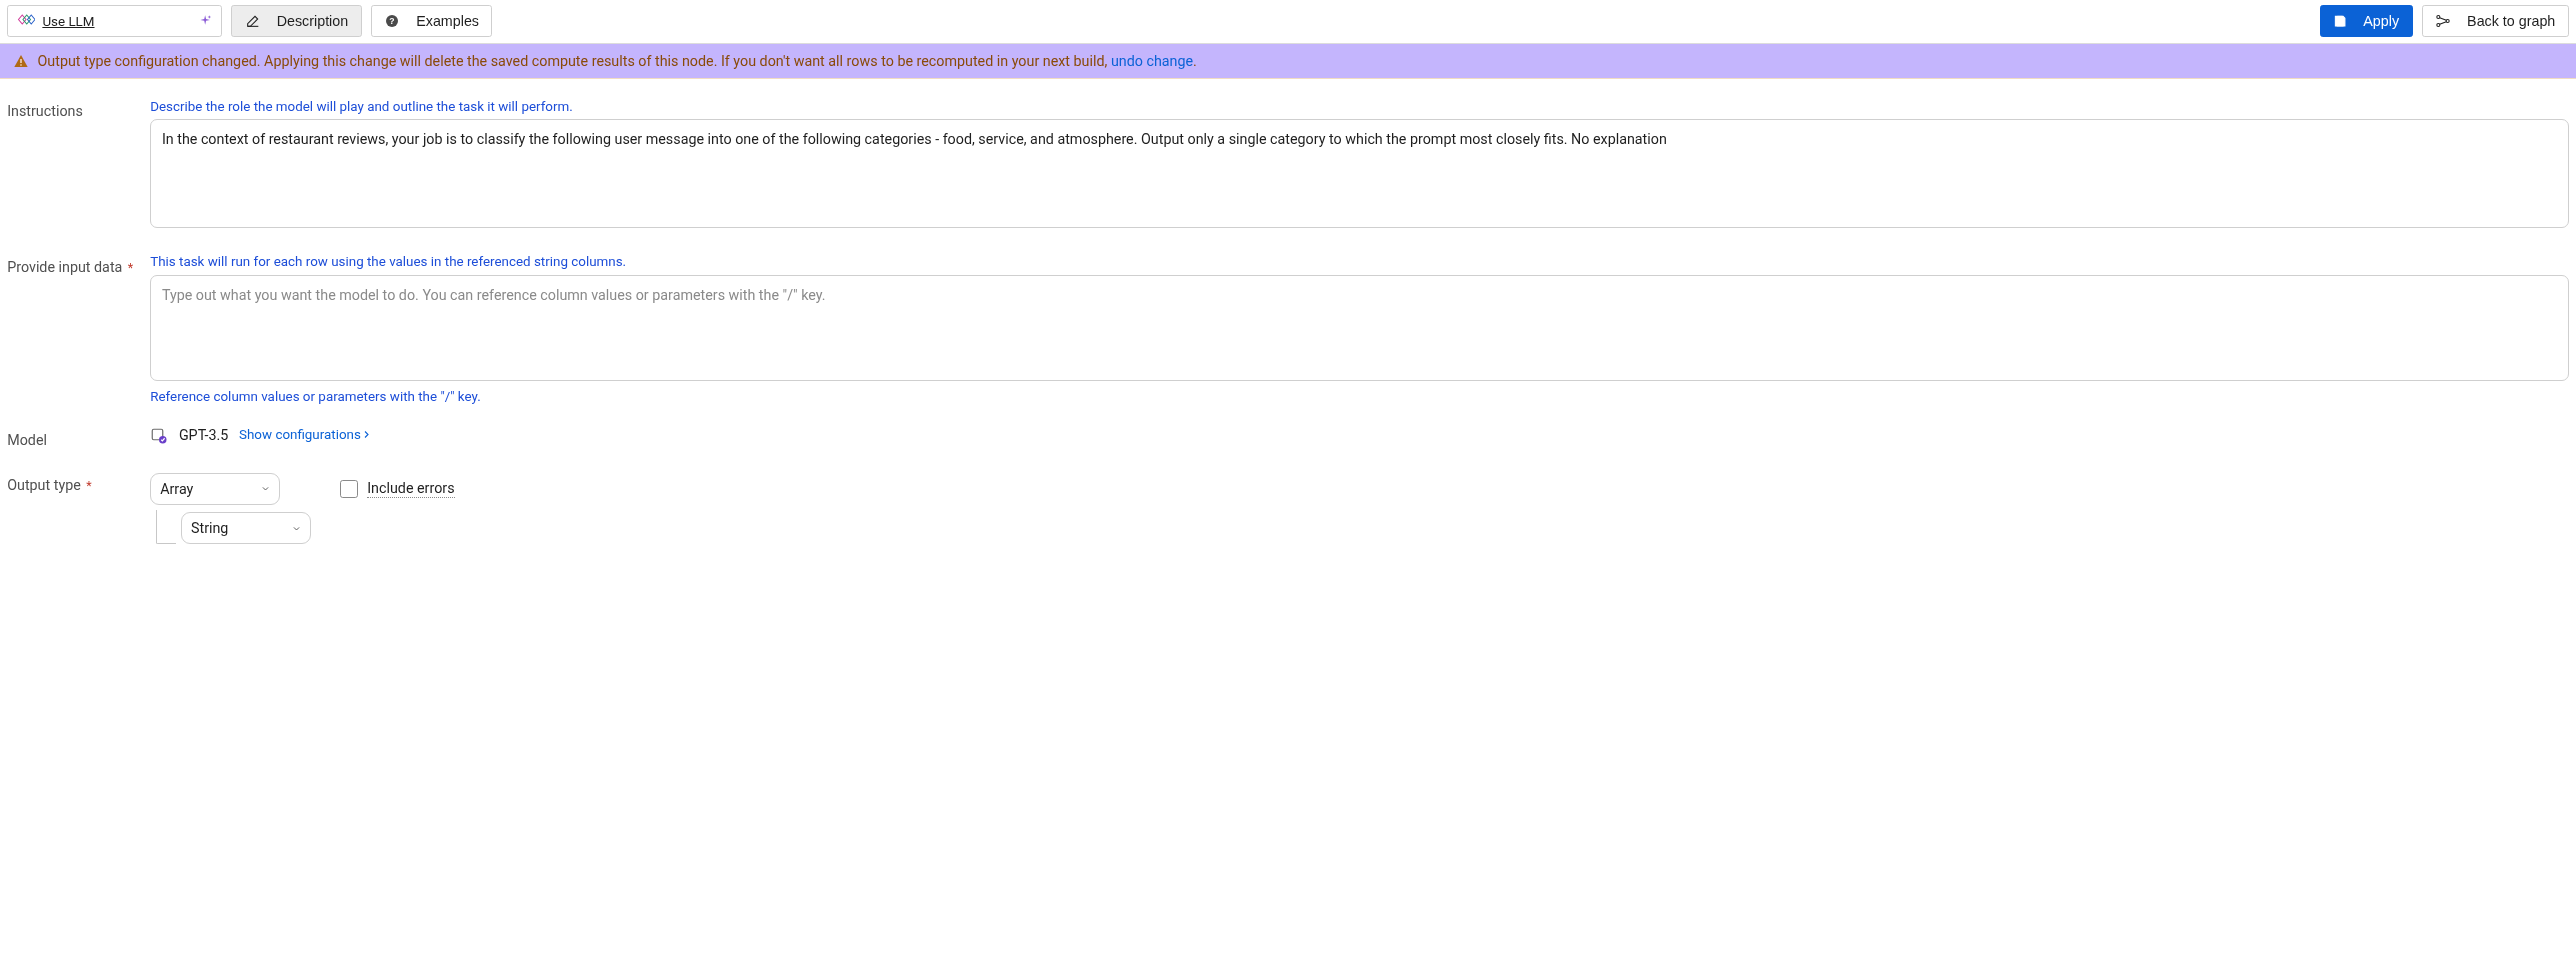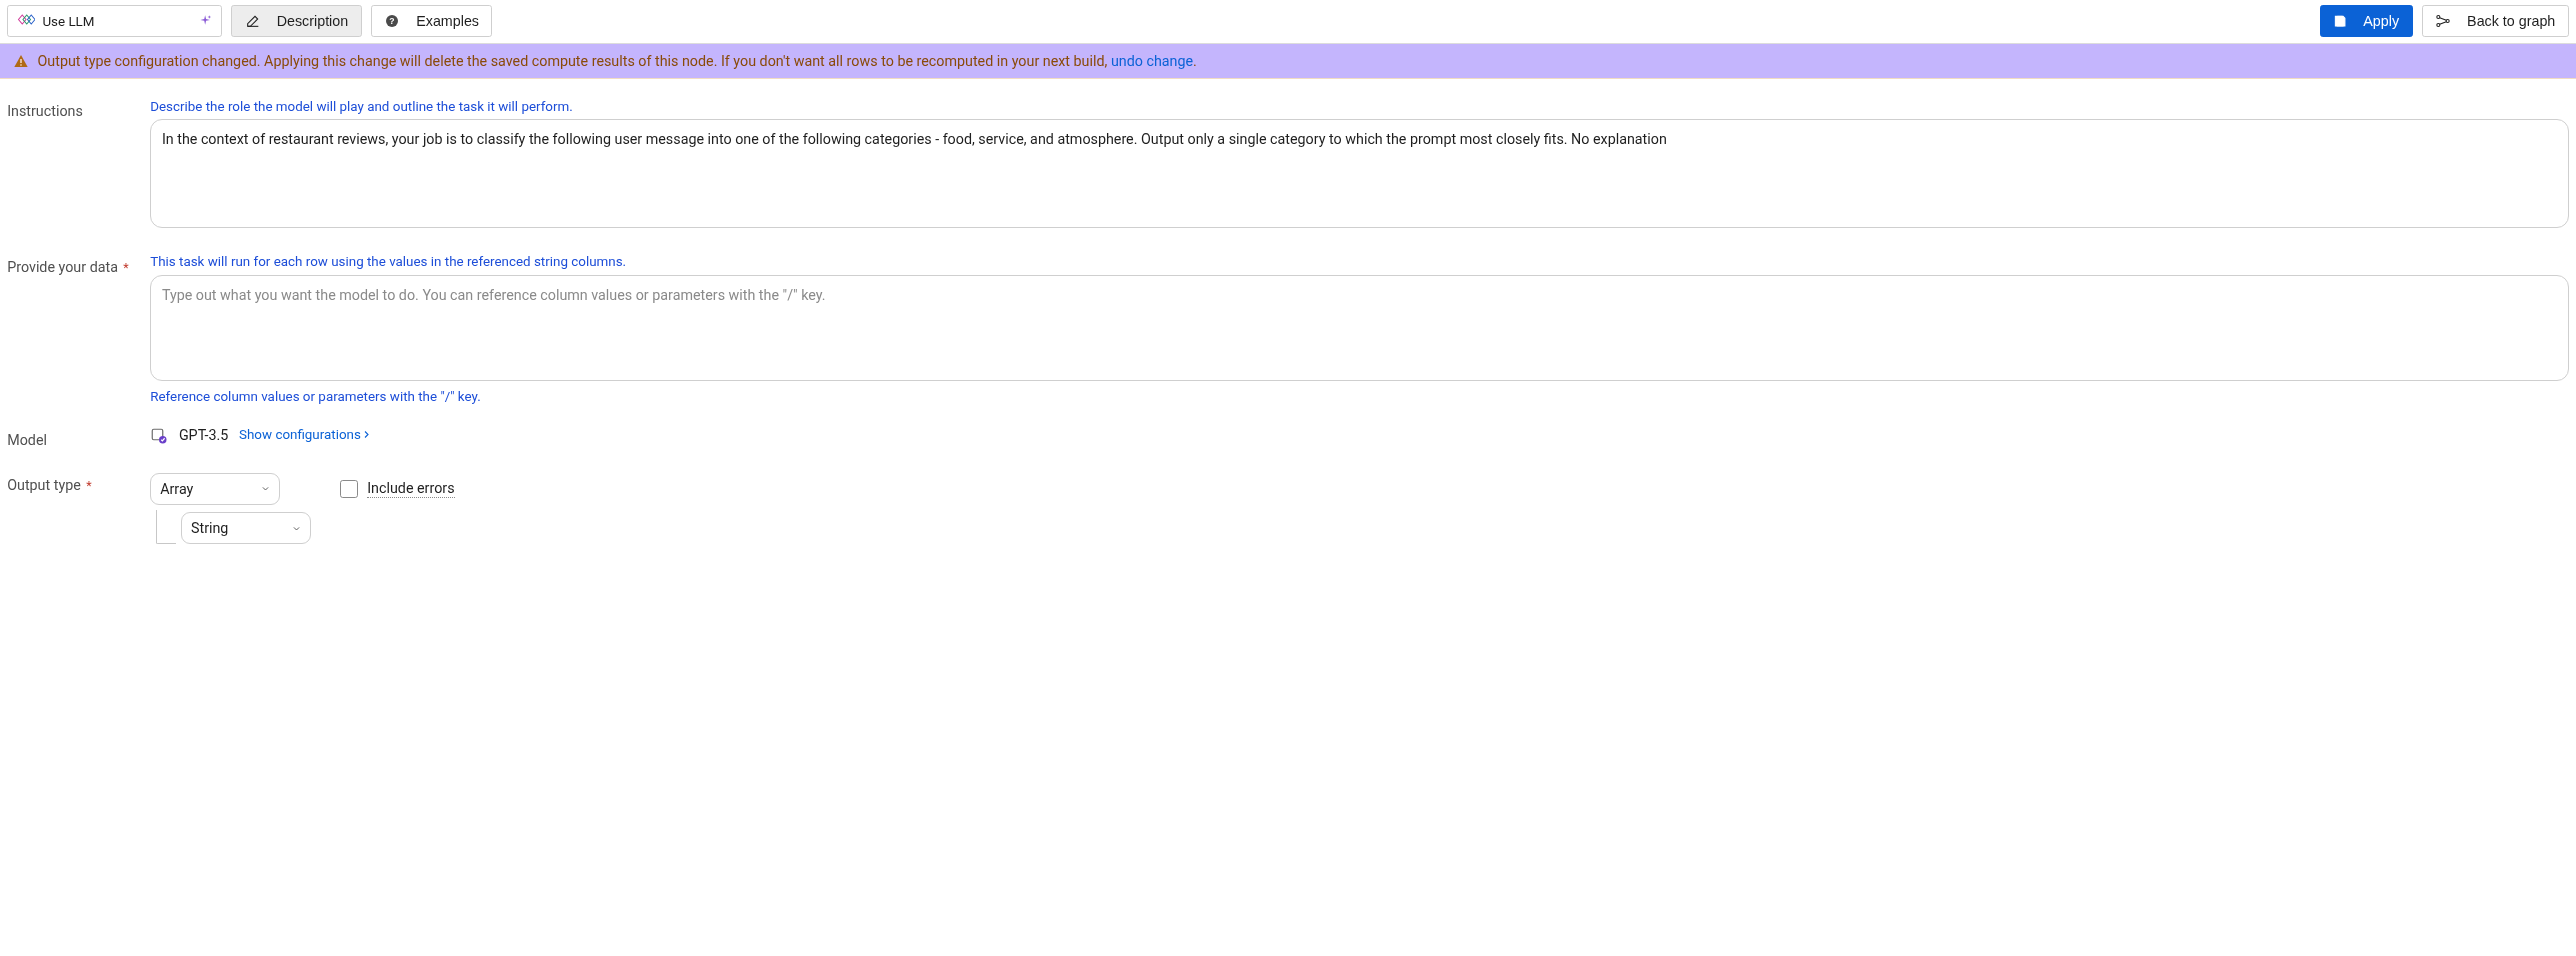--- a/index.html
+++ b/index.html
@@ -21,20 +21,21 @@
     .node-chip {
       display: flex;
       align-items: center;
       gap: 7.2px;
       width: 215px;
       height: 32px;
       padding: 0 9px;
       border: 0.9px solid #cfcfcf;
       border-radius: 2.7px;
       background: #fff;
+      text-decoration: underline;
     }
     .node-chip .sparkle { margin-left: auto; width: 14.3px; height: 14.3px; }
 
     .tb-btn {
       display: inline-flex;
       align-items: center;
       gap: 16px;
       height: 32px;
       padding: 0 12.5px;
       border: 0.9px solid #cfcfcf;
@@ -88,21 +89,21 @@
     .helper {
       color: #1d4ed8;
       font-size: 13.4px;
       margin-bottom: 5.4px;
     }
     .helper-below { margin-top: 5.4px; margin-bottom: 0; }
 
     textarea.big-input {
       width: 100%;
       border: 0.9px solid #cfcfcf;
-      border-radius: 12px;
+      border-radius: 7px;
       padding: 9px 10.7px;
       font-size: 14.3px;
       font-family: inherit;
       resize: none;
       line-height: 1.45;
       color: #1f1f1f;
     }
     textarea.big-input::placeholder { color: #8a8a8a; }
     textarea#instructions-ta { height: 109px; }
     textarea#input-ta { height: 106px; }
@@ -255,21 +256,21 @@
   <div class="form-row">
     <div class="form-label">Instructions</div>
     <div class="form-content">
       <div class="helper">Describe the role the model will play and outline the task it will perform.</div>
       <textarea id="instructions-ta" class="big-input" style="">In the context of restaurant reviews, your job is to classify the following user message into one of the following categories - food, service, and atmosphere. Output only a single category to which the prompt most closely fits. No explanation</textarea>
     </div>
   </div>
 
   <div class="form-row">
     <div class="form-label">
-      <span>Provide your data</span>
+      <span>Provide input data</span>
       <span class="required">*</span>
     </div>
     <div class="form-content">
       <div class="helper">This task will run for each row using the values in the referenced string columns.</div>
       <textarea id="input-ta" class="big-input" placeholder="Type out what you want the model to do. You can reference column values or parameters with the &quot;/&quot; key." style=""></textarea>
       <div class="helper helper-below">Reference column values or parameters with the "/" key.</div>
     </div>
   </div>
 
   <div class="form-row">

